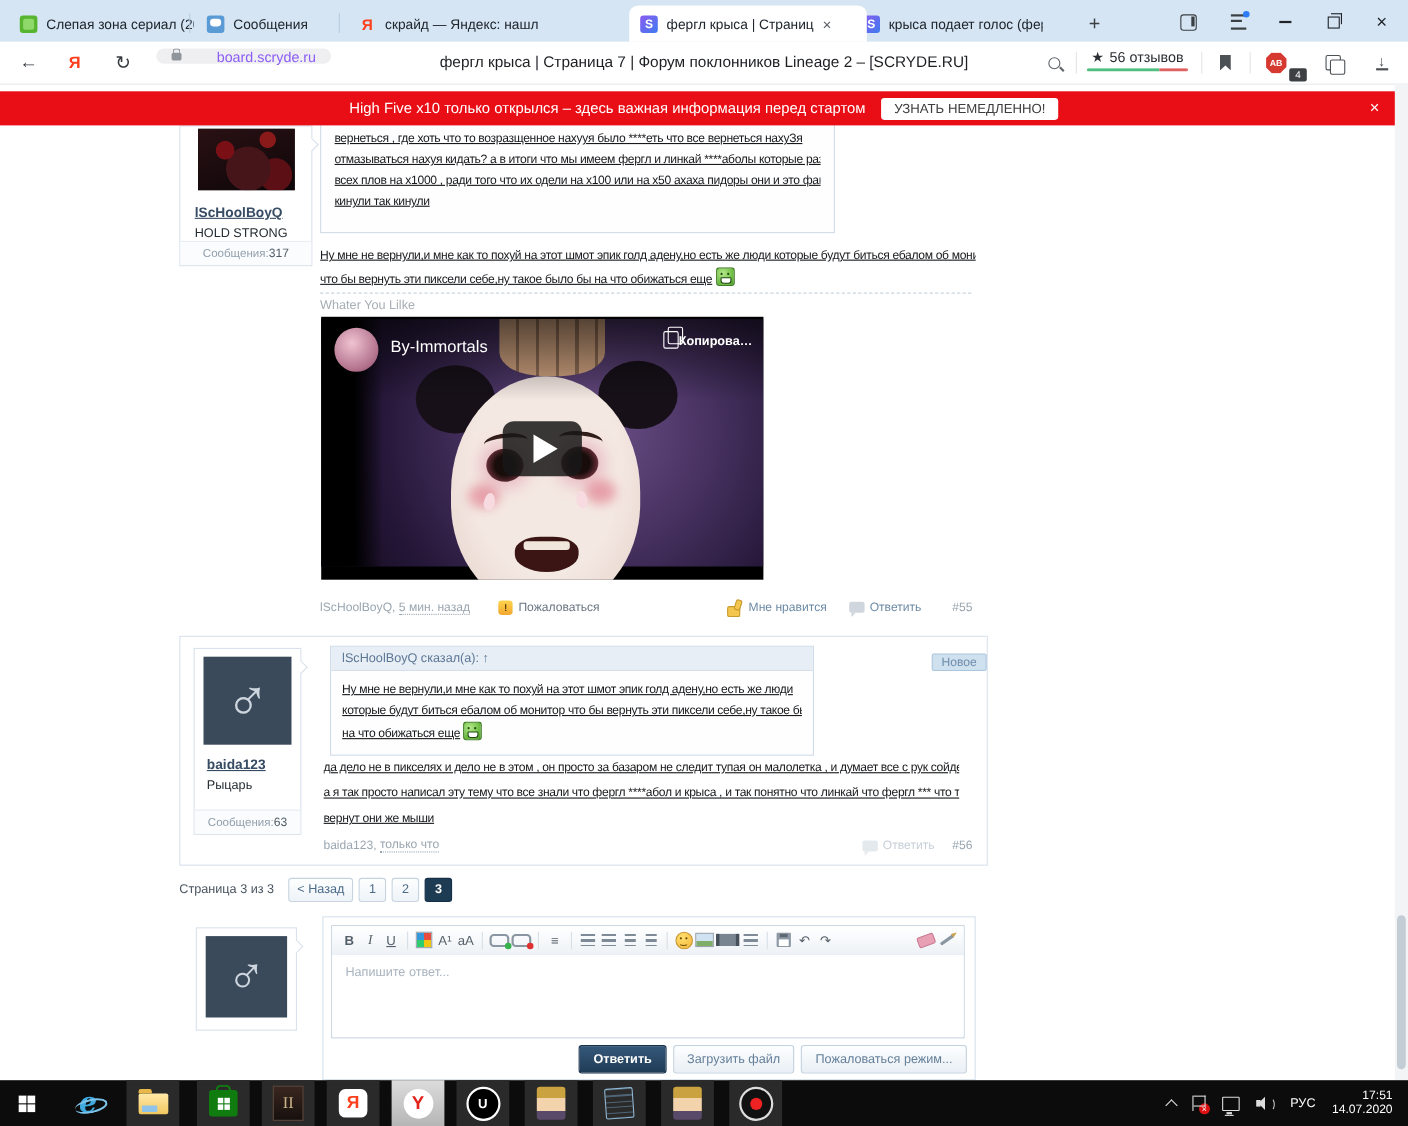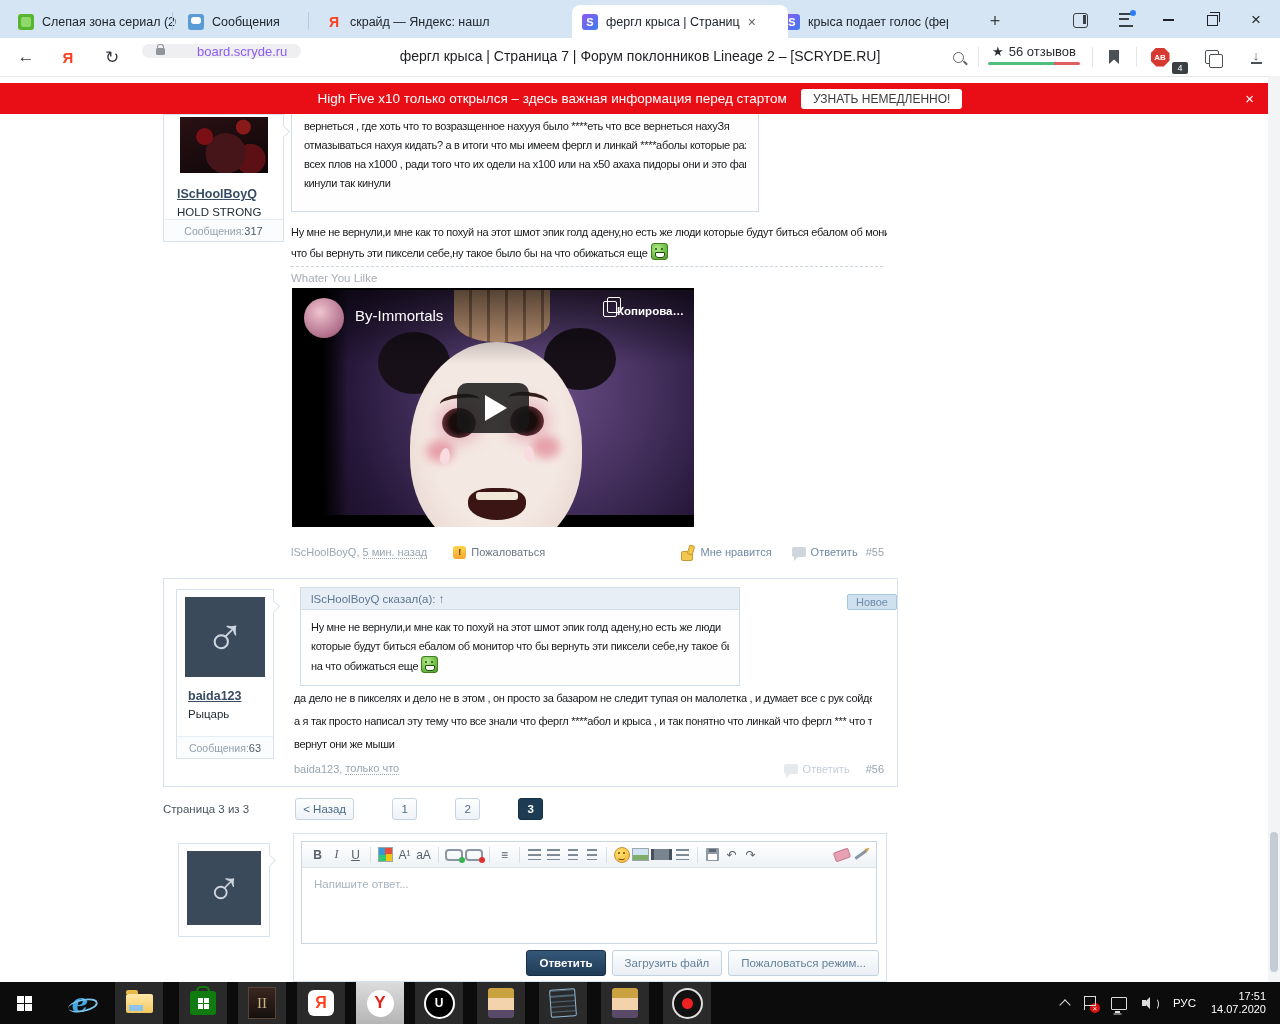--- a/index.html
+++ b/index.html
@@ -75,21 +75,21 @@
   
   .card{position:absolute;background:#fff;border:1px solid #d9e2ec;}
   .notch{position:absolute;right:-5px;top:12px;width:8px;height:8px;background:#fff;
          border-top:1px solid #d9e2ec;border-right:1px solid #d9e2ec;transform:rotate(45deg);}
   .uname{font-size:12.5px;font-weight:bold;color:#374c63;text-decoration:underline;cursor:pointer;display:inline-block;}
   .utitle{font-size:11.5px;color:#252d34;margin-top:4px;}
   .msgrow{position:absolute;left:0;right:0;bottom:0;height:21px;border-top:1px solid #e6edf3;display:flex;align-items:center;
           justify-content:center;padding:0 11px;background:#fbfcfd;}
   .msgrow .l{font-size:10.5px;color:#93a1ad;}
   .msgrow .v{font-size:11px;color:#4e5a64;}
-  .ftext{font-size:11px;letter-spacing:-0.3px;color:#17191c;line-height:19px;white-space:nowrap;overflow:hidden;}
+  .ftext{font-size:11px;letter-spacing:-0.3px;color:#17191c;line-height:19px;white-space:nowrap;overflow:hidden;text-decoration:underline;}
   .quote{border:1px solid #d0dce8;background:#fefefe;}
   .smiley{display:inline-block;width:15px;height:15px;border-radius:3px;vertical-align:-3px;margin-left:3px;position:relative;
           background:radial-gradient(circle at 35% 30%,#b6e98c,#6fbf44 60%,#4e9a2a);border:1px solid #3f7d22;}
   .smiley::before{content:"";position:absolute;left:3px;top:4px;width:2px;height:2px;background:#1e4a10;border-radius:50%;box-shadow:6px 0 0 #1e4a10;}
   .smiley::after{content:"";position:absolute;left:3px;top:8px;width:8px;height:4px;background:#fff;border:1px solid #1e4a10;border-radius:1px 1px 3px 3px;}
   .pfoot{display:flex;align-items:center;font-size:11px;color:#9aa6b0;}
   .dotted{border-bottom:1px dotted #9aa6b0;cursor:pointer;}
   .flink{color:#6d8aa5;cursor:pointer;}
   .warn{width:13px;height:13px;border-radius:3px;background:linear-gradient(#ffd34d,#f3a72e);display:inline-flex;align-items:center;
         justify-content:center;margin-right:5px;}
@@ -148,21 +148,21 @@
   .mavatar{background:#3b4a5b;color:#cdd6de;display:flex;align-items:center;justify-content:center;cursor:pointer;}
   .newbadge{position:absolute;right:0;top:15px;background:#cfe0ef;border:1px solid #aac6de;color:#6f8cab;font-size:11px;
             padding:1px 8px;border-radius:2px;}
   .q2head{height:21px;background:#e7eef5;border-bottom:1px solid #d5e0ea;display:flex;align-items:center;padding:0 10px;}
   .q2head span{font-size:11.5px;color:#5d7795;cursor:pointer;}
 
   
   .pgwrap{position:absolute;left:163px;top:798px;display:flex;align-items:center;gap:5px;font-size:11.5px;}
   .pglabel{color:#49545f;margin-right:8px;}
   .pgbtn{height:20px;min-width:9px;padding:0 7px;display:inline-flex;align-items:center;justify-content:center;border-radius:3px;
-         border:1px solid #c7d4e0;background:linear-gradient(#fdfefe,#eef3f8);color:#4c6b88;cursor:pointer;margin-left:33px;}
+         border:1px solid #c7d4e0;background:linear-gradient(#fdfefe,#eef3f8);color:#4c6b88;cursor:pointer;}
   .pgbtn.cur{background:#1d3b52;border-color:#16304a;color:#fff;font-weight:bold;}
 
   
   .edouter{position:absolute;left:293px;top:833px;width:592px;height:147px;border:1px solid #d6e2ec;background:#fff;}
   .edbox{position:absolute;left:7px;top:7px;width:574px;height:101px;border:1px solid #c9d6e2;background:#fff;}
   .edtb{height:25px;border-bottom:1px solid #dfe7ee;background:linear-gradient(#ffffff,#eef2f6);display:flex;align-items:center;padding:0 6px;}
   .tbi{min-width:17px;height:18px;display:inline-flex;align-items:center;justify-content:center;font-size:12px;color:#56606a;
        margin:0 1px;border-radius:2px;cursor:pointer;}
   .tbi.b{font-weight:bold;}
   .tbi.i{font-style:italic;font-family:"Liberation Serif",serif;}
@@ -406,21 +406,21 @@
       <span style="color:#6b7682">Пожаловаться</span>
     </span>
     <span style="margin-left:auto;display:inline-flex;align-items:center" class="flink">
       <span class="like-ic"></span>
       <span>Мне нравится</span>
     </span>
     <span style="margin-left:20px;display:inline-flex;align-items:center" class="flink">
       <span class="bub-ic"></span>
       <span>Ответить</span>
     </span>
-    <span style="margin-left:8px;color:#97a3ad">#55</span>
+    <span style="margin-left:28px;color:#97a3ad">#55</span>
   </div>
 
   <div class="post2">
     <div class="card" style="left:12px;top:10px;width:96px;height:168px">
       <div class="notch"></div>
       <div class="mavatar" style="width:80px;height:80px;margin:7px auto 0;font-size:54px">♂</div>
       <div style="padding:9px 0 0 11px">
         <span class="uname">baida123</span>
         <div class="utitle">Рыцарь</div>
       </div>

